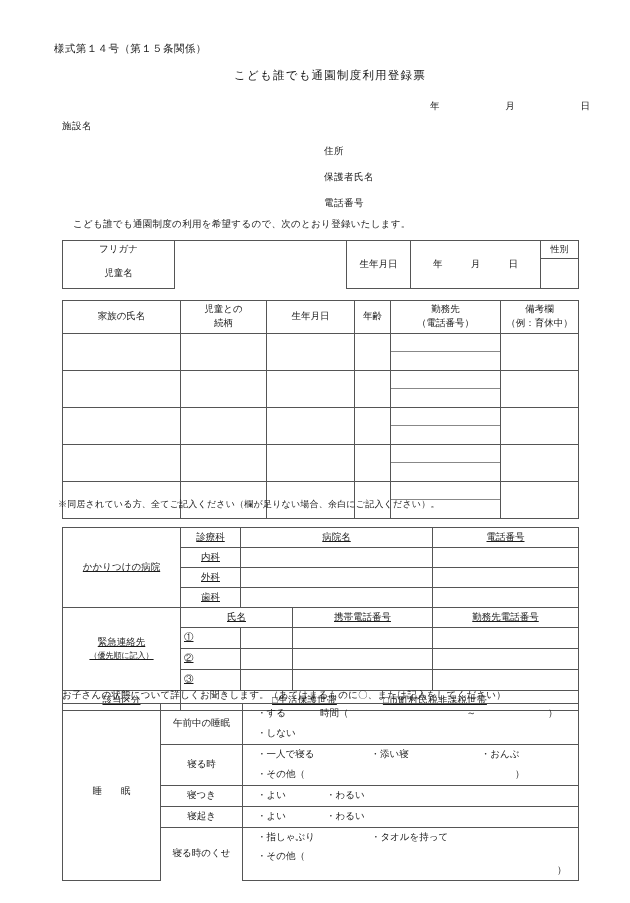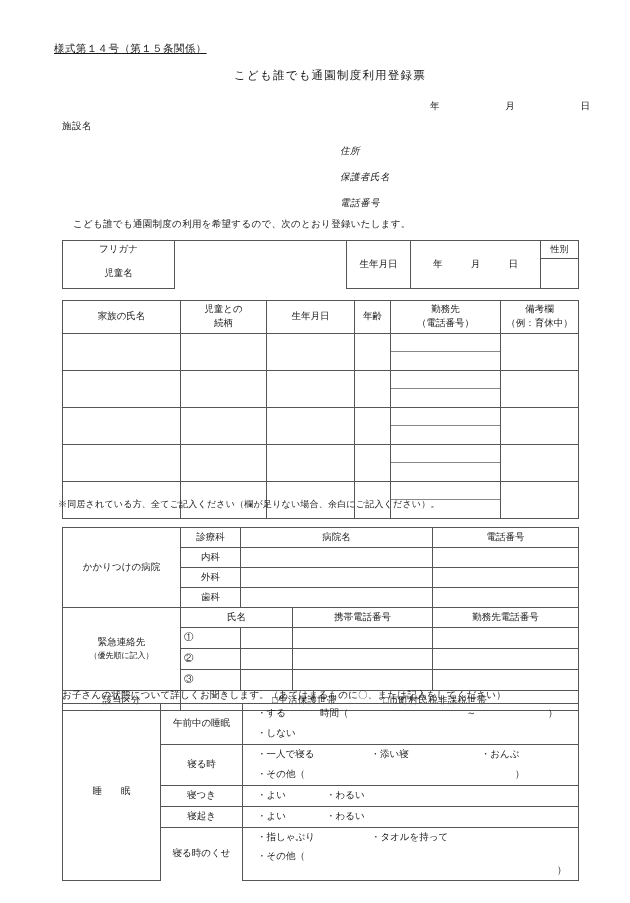--- a/index.html
+++ b/index.html
@@ -25,21 +25,20 @@
     overflow: hidden;
   }
 
   
   .form-no {
     position: absolute;
     left: 54px;
     top: 42px;
     font-size: 10.5px;
     letter-spacing: 0.4px;
-    text-decoration: underline;
   }
   .doc-title {
     position: absolute;
     left: 0;
     top: 68px;
     width: 630px;
     text-align: center;
     font-size: 11.5px;
     letter-spacing: 1.2px;
     padding-left: 30px;
@@ -58,26 +57,25 @@
 
   .facility {
     position: absolute;
     left: 62px;
     top: 120px;
     font-size: 9.5px;
     letter-spacing: 0.5px;
   }
   .guardian-block {
     position: absolute;
-    left: 340px;
+    left: 324px;
     top: 138px;
     font-size: 9.5px;
     line-height: 26px;
     letter-spacing: 0.5px;
-    font-style: italic;
   }
   .guardian-block div { white-space: nowrap; }
 
   .intro-text {
     position: absolute;
     left: 62px;
     top: 218px;
     font-size: 9.5px;
     letter-spacing: 0.3px;
     margin-left: 11px;
@@ -144,21 +142,21 @@
     font-size: 9px;
     letter-spacing: 0.2px;
   }
 
   
   #tbl-medical {
     left: 62px;
     top: 527px;
     width: 516px;
   }
-  #tbl-medical td { height: 15px; }
+  #tbl-medical td { height: 15px; text-decoration: underline; }
   #tbl-medical td.tall { height: 16px; }
 
   .checkbox-row {
     display: flex;
     justify-content: center;
     gap: 46px;
     letter-spacing: 0.3px;
   }
 
   

